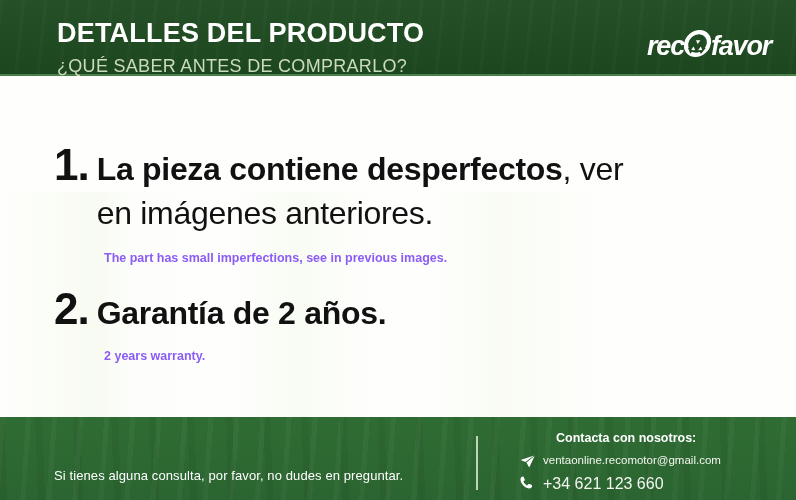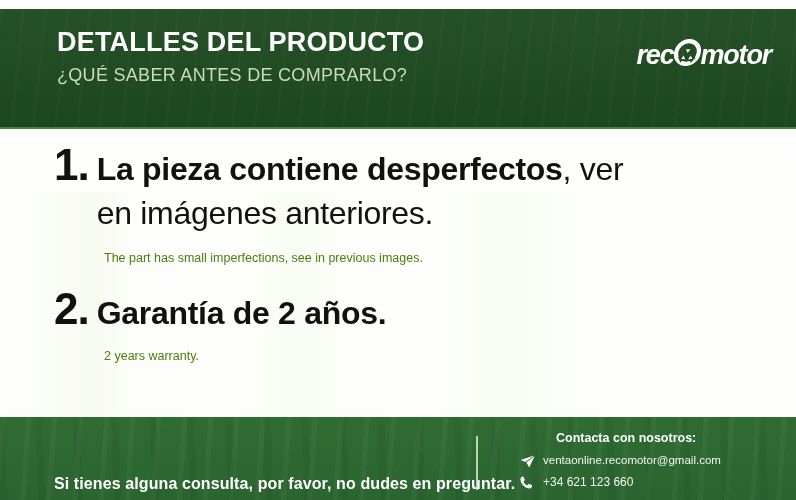--- a/index.html
+++ b/index.html
@@ -39,23 +39,23 @@
         rgba(252,253,250,0.3) 360px,
         rgba(250,252,246,0.0) 430px,
         rgba(248,251,242,0.85) 500px,
         rgba(252,253,250,0.2) 600px,
         rgba(250,252,246,0.0) 700px);
   }
 
   
   .header {
     position: absolute;
-    left: 0; top: 9px;
-    width: 796px;
-    height: 120px;
+    left: 0; top: 0;
+    width: 796px;
+    height: 76px;
     background: #1e4a20;
     background-image:
       linear-gradient(180deg, rgba(255,255,255,0.035) 0%, rgba(0,0,0,0.05) 100%),
       repeating-linear-gradient(96deg,
         rgba(255,255,255,0.022) 0px,
         rgba(255,255,255,0.022) 3px,
         rgba(0,0,0,0.0) 3px,
         rgba(0,0,0,0.0) 22px);
     box-sizing: border-box;
     border-bottom: 2px solid #4a7f4a;
@@ -142,23 +142,23 @@
     font-size: 32px;
     font-weight: normal;
     line-height: 1.37;
     letter-spacing: -0.3px;
     max-width: 528px;
     padding-top: 4px;
   }
   .item-title b { font-weight: bold; }
 
   .item-sub {
-    color: #4d7c0f;
+    color: #8b5cf6;
     font-size: 12.5px;
-    font-weight: normal;
+    font-weight: bold;
     line-height: 1.2;
     letter-spacing: 0px;
     margin-left: 50px;
   }
   .item-1 .item-sub { margin-top: 15px; }
   .item-2 .item-sub { margin-top: 13px; }
 
   
   .footer {
     position: absolute;
@@ -176,24 +176,24 @@
         rgba(0,0,0,0.05) 0px,
         rgba(0,0,0,0.05) 7px,
         rgba(0,0,0,0.0) 7px,
         rgba(0,0,0,0.0) 38px),
       linear-gradient(180deg, #2f6c33 0%, #2b6430 100%);
     overflow: hidden;
   }
   .footer-note {
     position: absolute;
     left: 54px;
-    top: 59px;
+    top: 52px;
     color: #ffffff;
-    font-size: 16px;
-    font-weight: bold;
+    font-size: 13px;
+    font-weight: normal;
     letter-spacing: 0.1px;
     line-height: 1;
     white-space: nowrap;
   }
   .footer-divider {
     position: absolute;
     left: 476px;
     top: 19px;
     width: 2px;
     height: 54px;
@@ -229,21 +229,21 @@
     justify-content: flex-start;
     margin-right: 6px;
   }
   .contact-icon svg { display: block; }
   .contact-text {
     color: #f2f6ef;
     font-size: 11.5px;
     font-weight: normal;
     line-height: 1;
   }
-  .contact-text.phone { font-size: 12px; }
+  .contact-text.phone { font-size: 16px; }
 </style>
 </head>
 <body>
 
 <div id="page">
 
   <div class="header">
     <div class="header-title">DETALLES DEL PRODUCTO</div>
     <div class="header-subtitle">¿QUÉ SABER ANTES DE COMPRARLO?</div>
 
@@ -257,21 +257,21 @@
             <path d="M5.6 21.4 L14.2 21.0 L9.4 28.0 Z"></path>
             <path d="M26.6 21.4 L22.0 28.4 L17.6 21.2 Z"></path>
           </g>
           <g fill="#ffffff">
             <path d="M13.6 12.2 L18.9 12.2 L16.2 16.6 Z"></path>
             <path d="M11.9 19.6 L14.6 23.9 L9.6 23.6 Z"></path>
             <path d="M20.5 19.6 L22.8 23.6 L17.9 23.9 Z"></path>
           </g>
         </svg>
       </span>
-      <span class="logo-part">motor</span>
+      <span class="logo-part">favor</span>
     </div>
   </div>
 
   <div class="content">
     <div class="body-watermark"></div>
 
     <div class="item item-1">
       <div class="item-head">
         <span class="item-number">1.</span>
         <span class="item-title"><b>La pieza contiene desperfectos</b><span>, ver en imágenes anteriores.</span></span>

